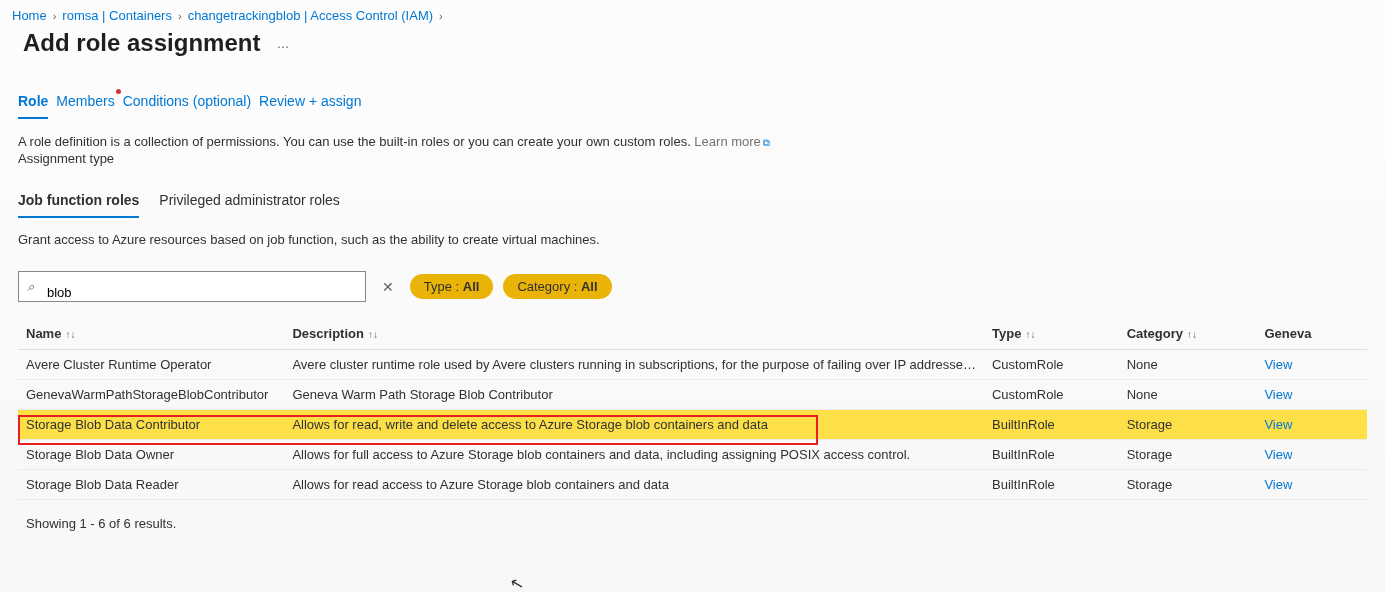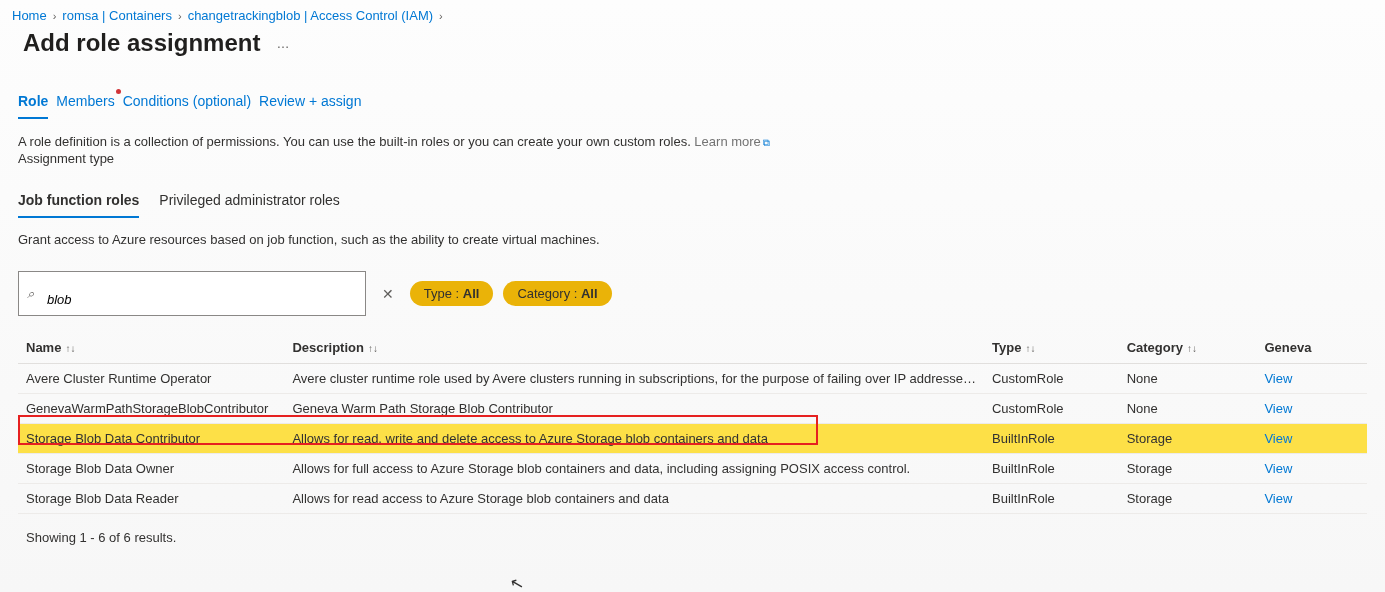--- a/index.html
+++ b/index.html
@@ -124,27 +124,26 @@
     position: absolute;
     left: 9px;
     top: 50%;
     transform: translateY(-50%);
     color: #605e5c;
     font-size: 13px;
     font-style: italic;
   }
   .search-input {
     width: 100%;
-    height: 45px;
+    height: 31px;
     padding: 17px 8px 5px 28px;
     border: 1px solid #8a8886;
     font-size: 13px;
     outline: none;
     background: #fff;
-    font-style: italic;
   }
   .clear-btn {
     color: #605e5c;
     cursor: pointer;
     font-size: 14px;
     padding: 0 6px;
   }
   .pill {
     background: #eab308;
     border-radius: 14px;

